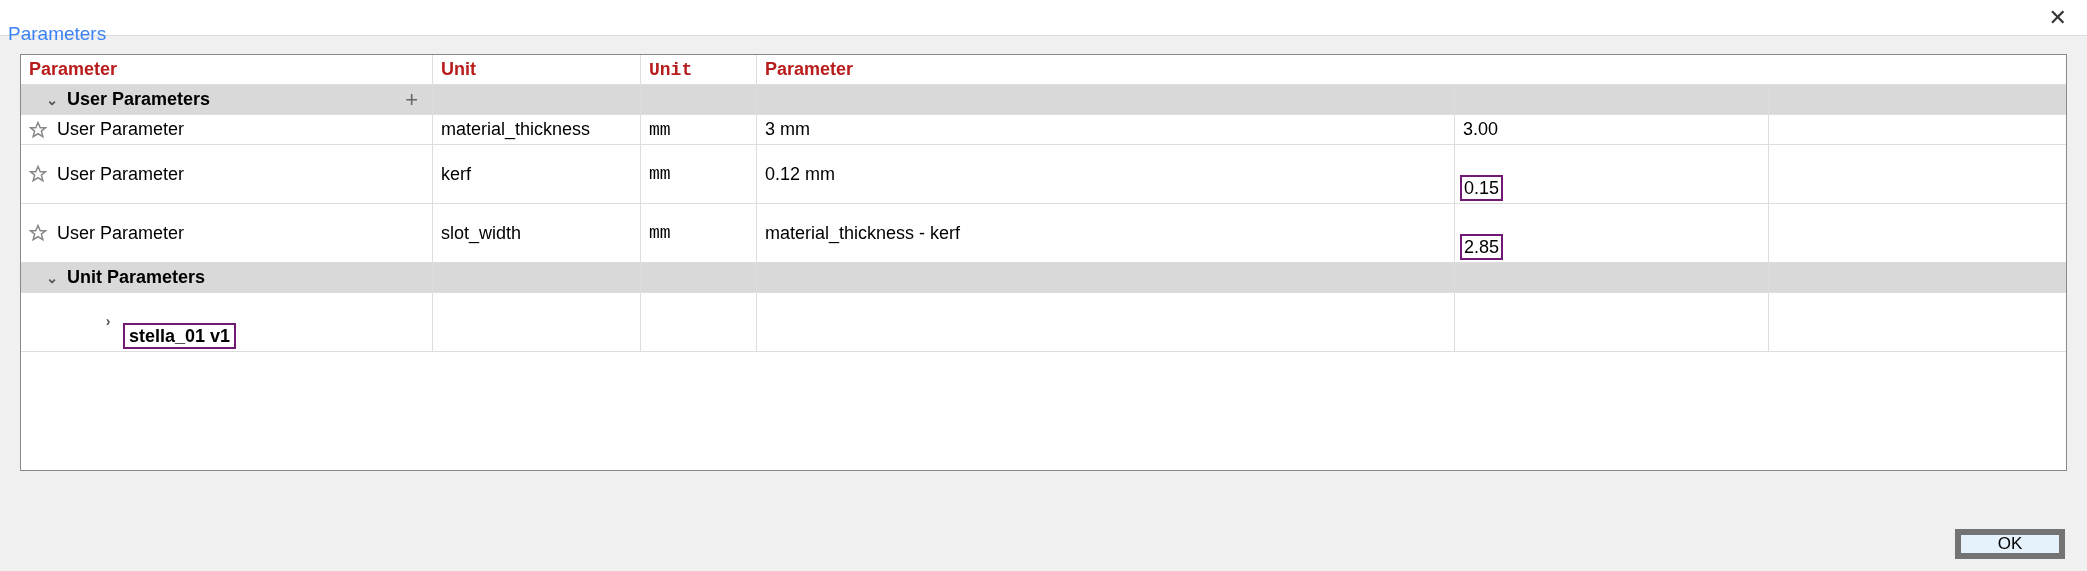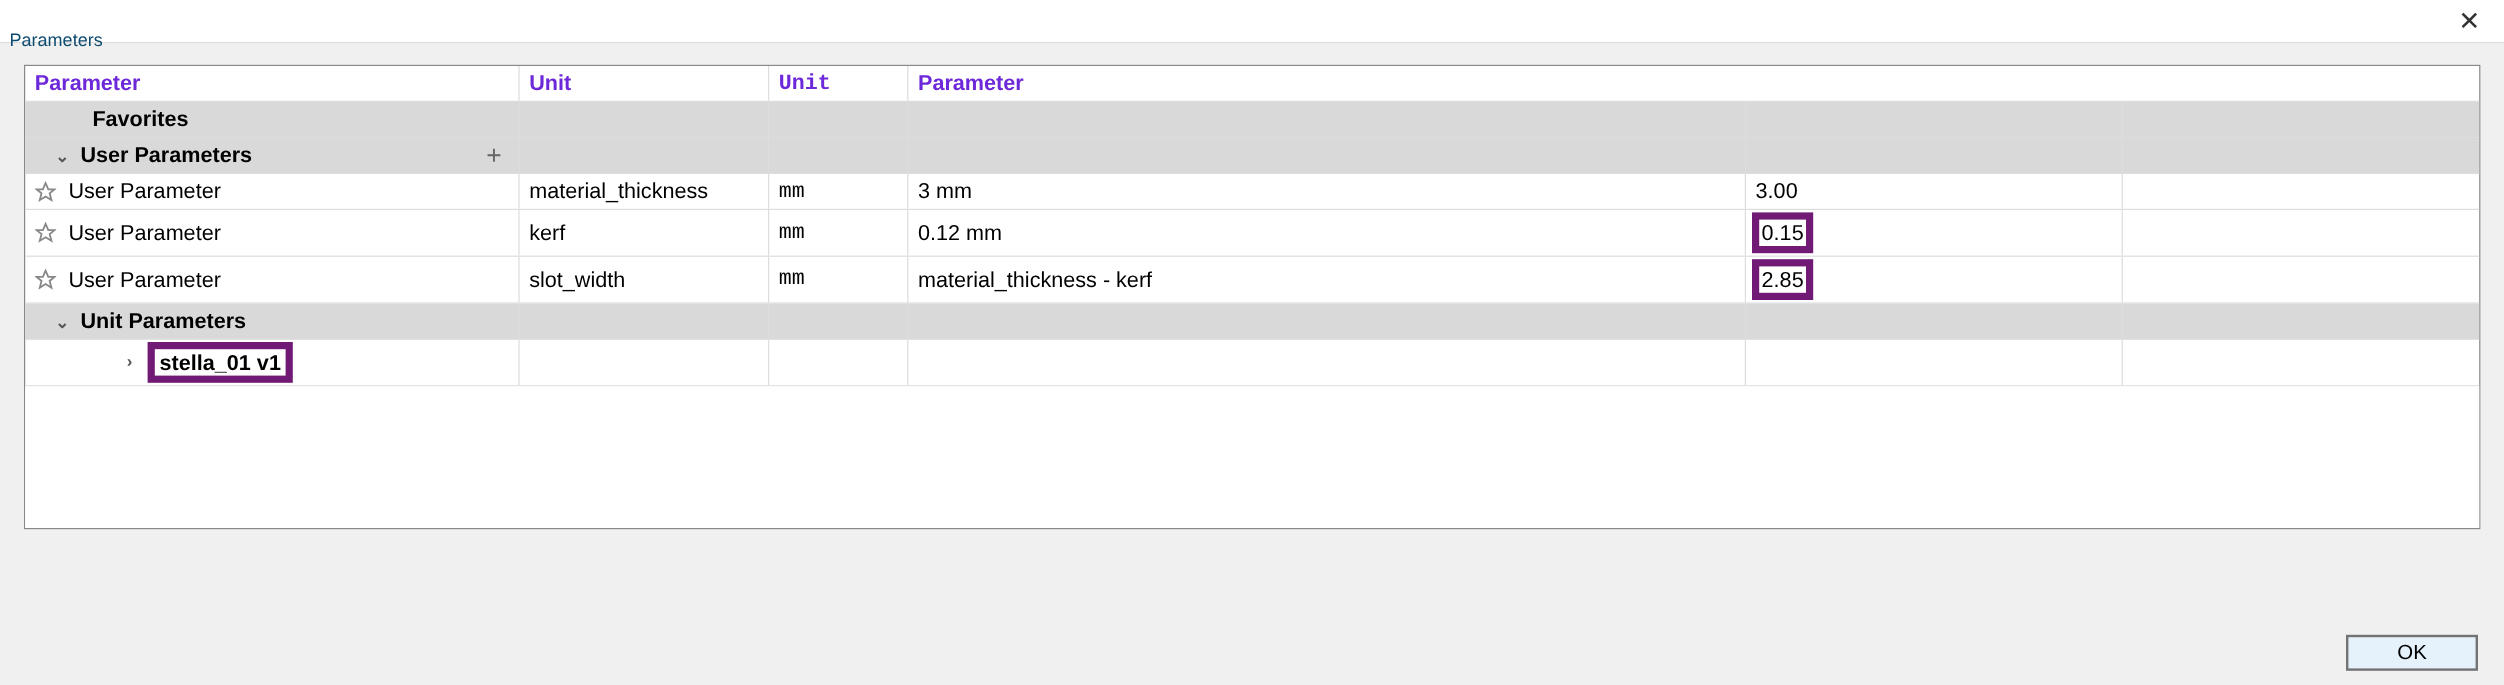--- a/index.html
+++ b/index.html
@@ -19,22 +19,22 @@
     .titlebar {
       height: 36px;
       background: #fff;
       display: flex;
       align-items: center;
       justify-content: space-between;
       padding: 0 10px 0 8px;
       border-bottom: 1px solid #ddd;
     }
     .titlebar .title {
-      font-size: 15px;
-      color: #0c4a6e;
+      font-size: 19px;
+      color: #3b82f6;
       margin-top: 32px;
     }
     .close-x {
       cursor: pointer;
       color: #333;
       padding: 4px 10px;
       font-size: 22px;
       line-height: 1;
       font-family: Arial, sans-serif;
     }
@@ -64,21 +64,21 @@
     .col:last-child { border-right: none; }
     .c-param { flex: 0 0 412px; position: relative;}
     .c-name  { flex: 0 0 208px; }
     .c-unit  { flex: 0 0 116px; font-family: Liberation Mono, monospace; }
     .c-expr  { flex: 0 0 698px; }
     .c-value { flex: 0 0 314px; }
     .c-comm  { flex: 1 1 auto; }
 
     .header .col {
       font-weight: bold;
-      color: #6d28d9;
+      color: #b91c1c;
     }
     .grouprow { background: #d9d9d9; }
     .grouprow .c-param { font-weight: bold; }
     .modelrow .c-param { font-weight: bold; }
 
     .indent1 { padding-left: 22px; }
     .indent2 { padding-left: 56px; }
     .indent2b { padding-left: 78px; }
     .indent3 { }
 
@@ -102,43 +102,44 @@
       font-weight: normal;
     }
     .star {
       display: inline-flex;
       width: 20px;
       margin-right: 8px;
       color: #888;
     }
     .star svg { width: 18px; height: 18px; }
     .hl-orange {
-      border: 6px solid #701a75;
+      border: 2px solid #701a75;
       display: inline-block;
       padding: 0 4px;
       line-height: 22px;
+      margin-top: 28px;
     }
     .hl-value {
       padding: 0 2px;
       margin-left: -3px;
     }
     .whitespace-fill {
       height: 118px;
       background: #fff;
     }
     .button-bar {
       position: absolute;
       right: 22px;
       bottom: 12px;
     }
     .ok-btn {
       width: 110px;
       height: 30px;
       background: #e5f1fb;
-      border: 2px solid #737373;
+      border: 6px solid #737373;
       font-size: 17px;
       text-align: center;
       display: flex;
       align-items: center;
       justify-content: center;
       cursor: pointer;
     }
     .c-value span { white-space: nowrap; }
   </style>
 </head>
@@ -153,28 +154,20 @@
   <div class="content">
     <div class="grid">
 
       <div class="row header">
         <div class="col c-param">Parameter</div>
         <div class="col c-name">Unit</div>
         <div class="col c-unit">Unit</div>
         <div class="col c-comm">Parameter</div>
       </div>
 
-      <div class="row grouprow">
-        <div class="col c-param indent2">Favorites</div>
-        <div class="col c-name"></div>
-        <div class="col c-unit"></div>
-        <div class="col c-expr"></div>
-        <div class="col c-value"></div>
-        <div class="col c-comm"></div>
-      </div>
 
       <div class="row grouprow">
         <div class="col c-param indent1">
           <span class="chev">⌄</span>
           <span>User Parameters</span>
           <span class="plus">+</span>
         </div>
         <div class="col c-name"></div>
         <div class="col c-unit"></div>
         <div class="col c-expr"></div>

